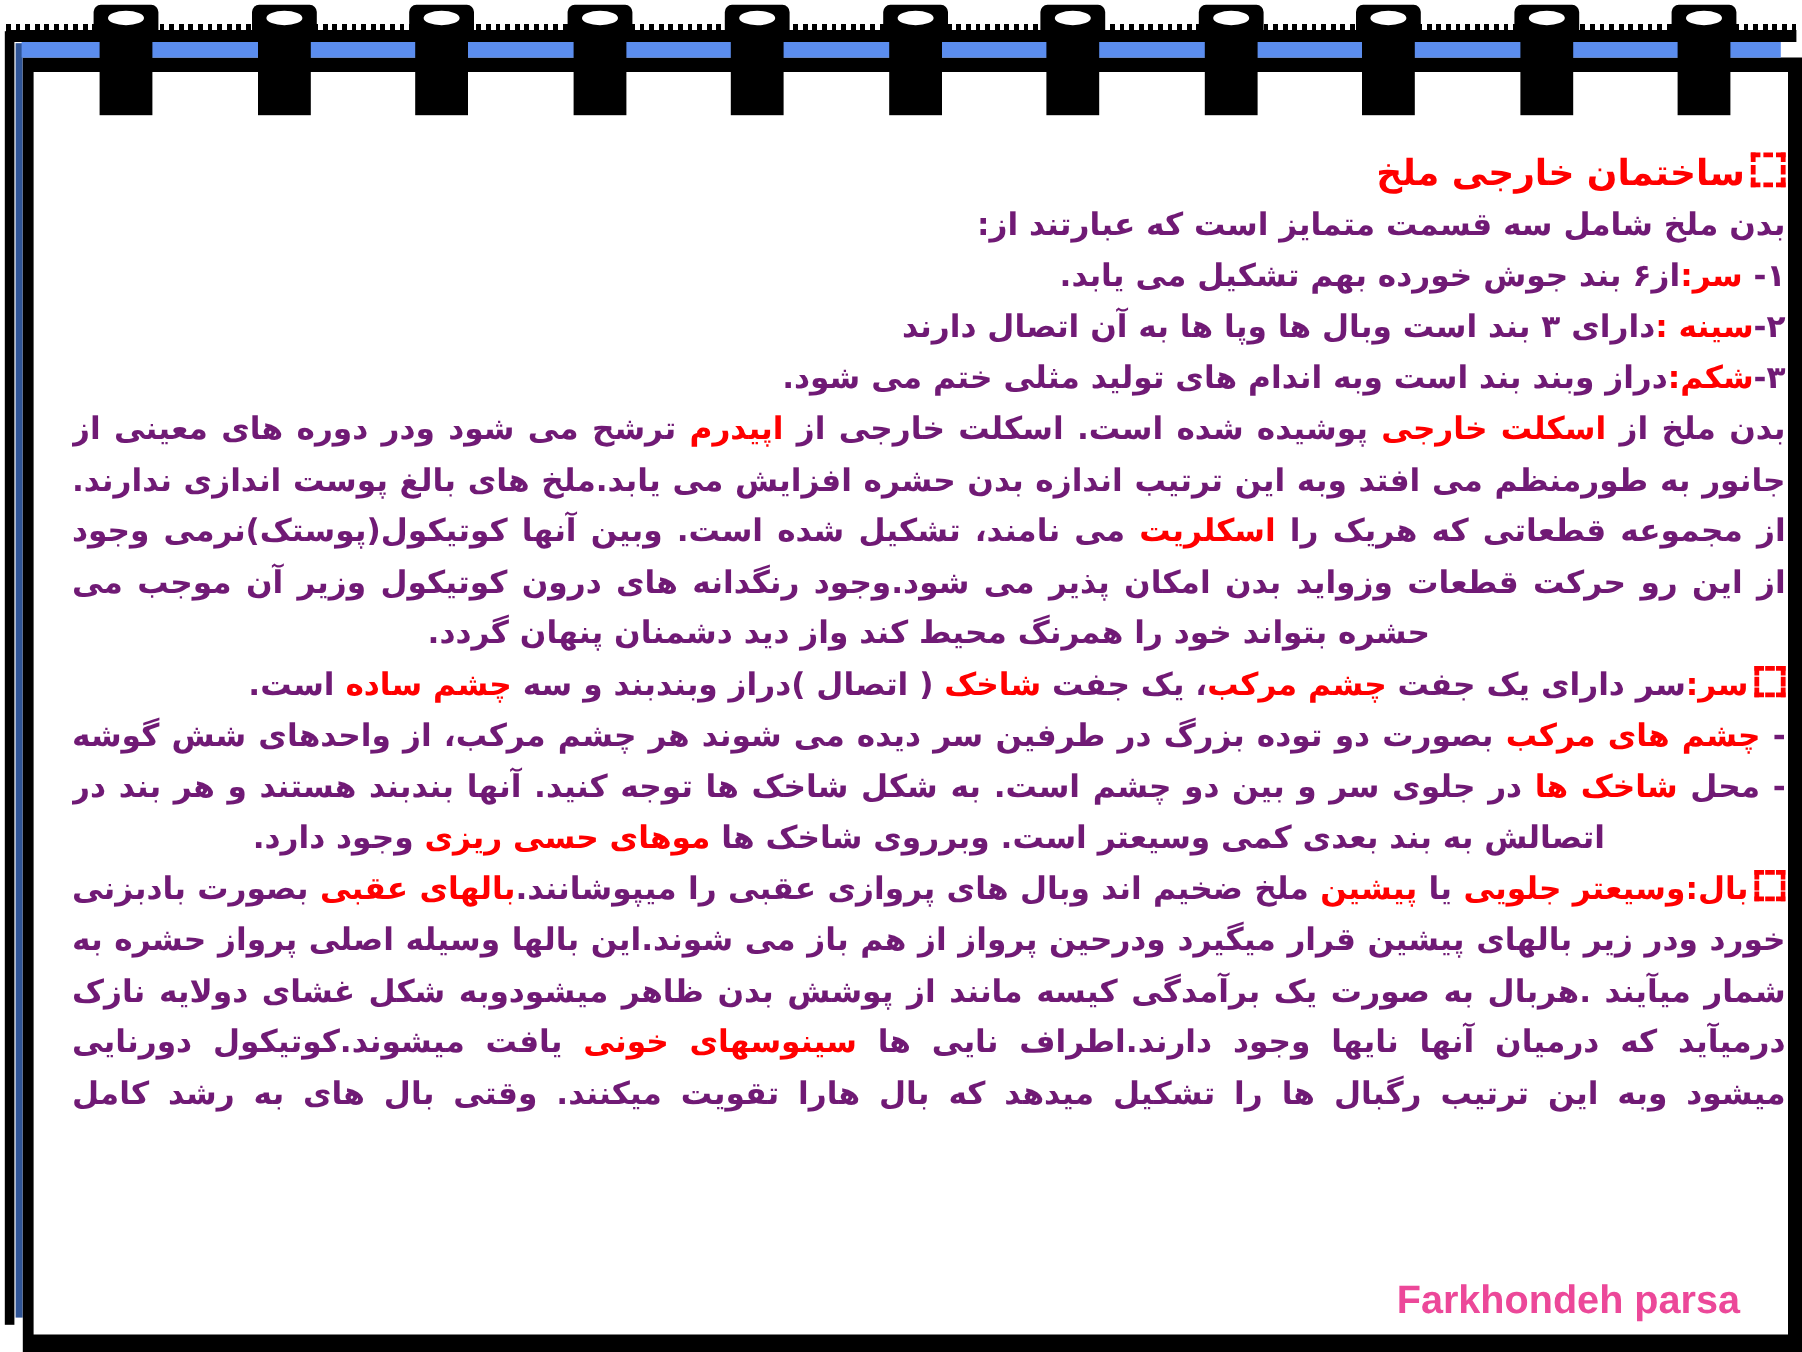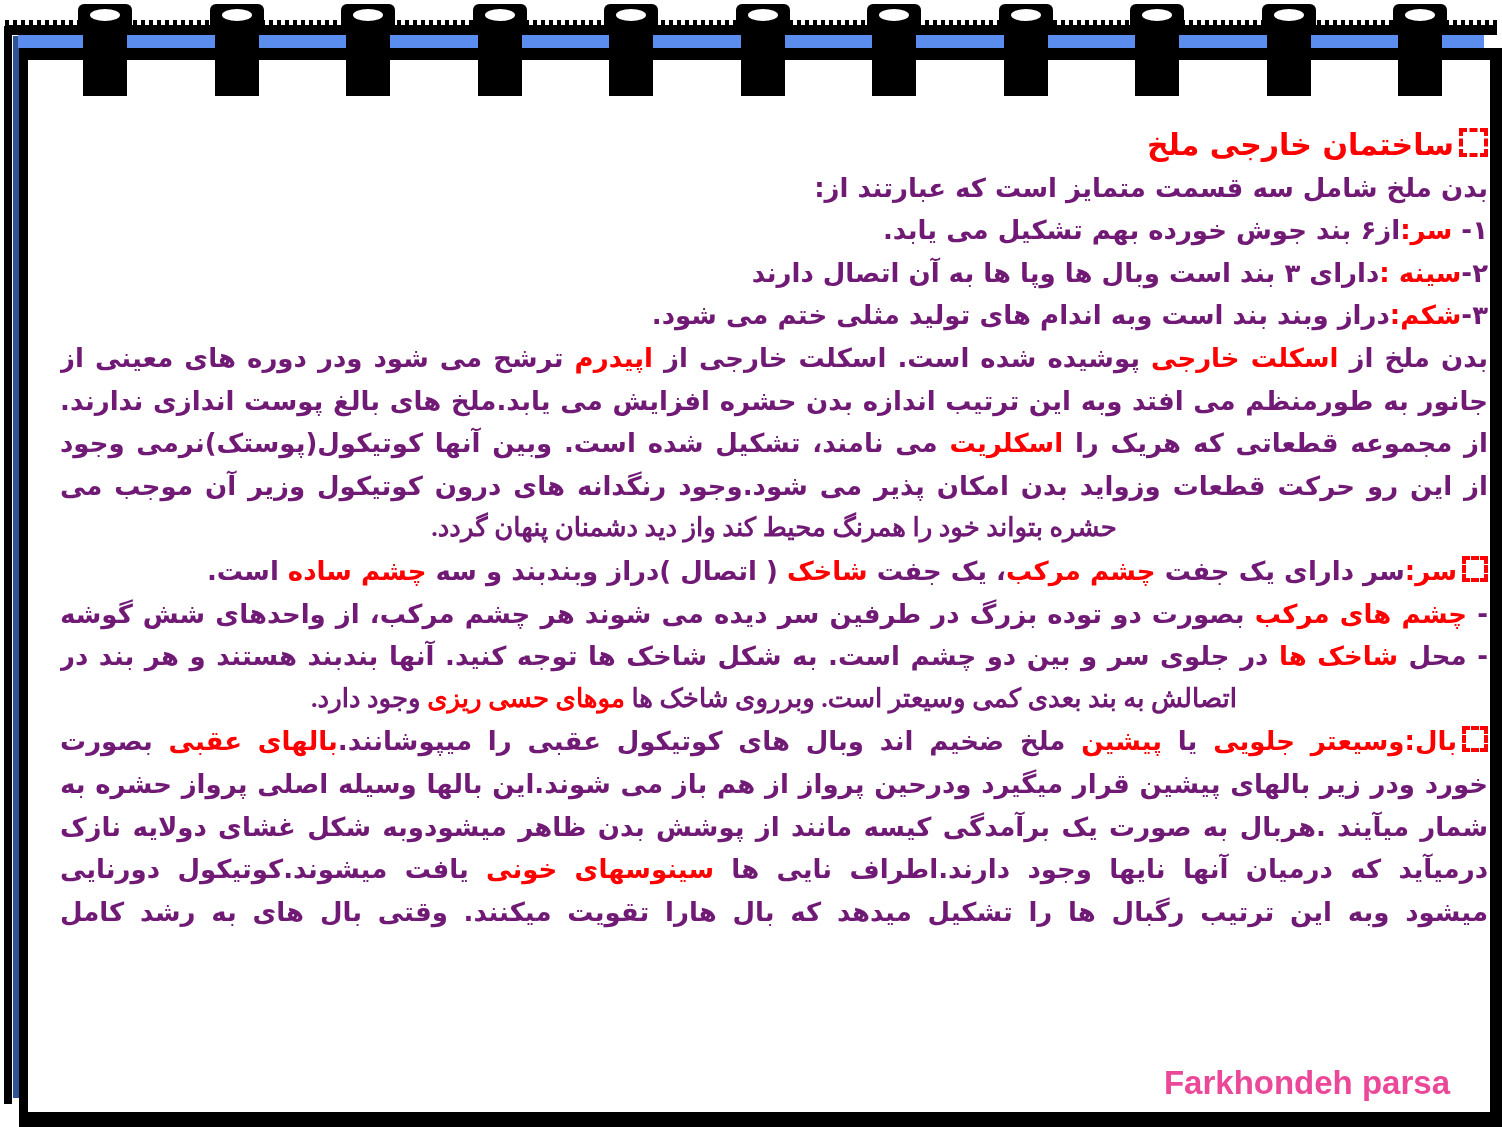--- a/index.html
+++ b/index.html
@@ -21,21 +21,21 @@
   
   .ring{position:absolute;top:4px;width:54px;height:92px;z-index:5;}
   .ring-cap{position:absolute;top:0;left:0;width:54px;height:27px;background:#000;border-radius:6px;}
   .ring-highlight{position:absolute;top:5px;left:12px;width:30px;height:12px;background:#fff;border-radius:50%;}
   .ring-stem{position:absolute;top:24px;left:5px;width:44px;height:68px;background:#000;}
   
   #text-block{position:absolute;left:60px;top:124px;width:1428px;z-index:4;
     direction:rtl;font-weight:bold;color:#000;}
   .text-line{font-size:26px;line-height:42.6px;height:42.6px;white-space:nowrap;}
   .text-line.align-right{}
-  .text-line.align-center{text-align:center;font-family:Liberation Serif, serif;}
+  .text-line.align-center{text-align:center;}
   .text-line.align-justify{text-align:justify;text-align-last:justify;white-space:normal;overflow:hidden;}
   .text-line.style-title{font-size:30px;}
   .seg-red{color:#FF0000;}
   .seg-black{color:#701a75;}
   .bullet-square{display:inline-block;width:18px;height:18px;border:4px dashed #FF0000;
     margin-left:5px;transform:translateY(2px);}
   .style-title .bullet-square{width:21px;height:21px;}
   
   #author{position:absolute;right:52px;top:1064px;z-index:4;font-family:"Liberation Sans",sans-serif;
     font-weight:bold;font-size:33px;color:#ec4899;}
@@ -118,20 +118,20 @@
     <div class="text-line align-right"><span class="seg-black">۳-</span><span class="seg-red">شکم:</span><span class="seg-black">دراز وبند بند است وبه اندام های تولید مثلی ختم می شود.</span></div>
     <div class="text-line align-justify"><span class="seg-black">بدن ملخ از </span><span class="seg-red">اسکلت خارجی </span><span class="seg-black">پوشیده شده است. اسکلت خارجی از </span><span class="seg-red">اپیدرم </span><span class="seg-black">ترشح می شود ودر دوره های معینی از رشد</span></div>
     <div class="text-line align-justify"><span class="seg-black">جانور به طورمنظم می افتد وبه این ترتیب اندازه بدن حشره افزایش می یابد.ملخ های بالغ پوست اندازی ندارند. اسکلت</span></div>
     <div class="text-line align-justify"><span class="seg-black">از مجموعه قطعاتی که هریک را </span><span class="seg-red">اسکلریت </span><span class="seg-black">می نامند، تشکیل شده است. وبین آنها کوتیکول(پوستک)نرمی وجود دارد،</span></div>
     <div class="text-line align-justify"><span class="seg-black">از این رو حرکت قطعات وزواید بدن امکان پذیر می شود.وجود رنگدانه های درون کوتیکول وزیر آن موجب می شود که</span></div>
     <div class="text-line align-center"><span class="seg-black">حشره بتواند خود را همرنگ محیط کند واز دید دشمنان پنهان گردد.</span></div>
     <div class="text-line align-right"><span class="bullet-square"></span><span class="seg-red">سر:</span><span class="seg-black">سر دارای یک جفت </span><span class="seg-red">چشم مرکب</span><span class="seg-black">، یک جفت </span><span class="seg-red">شاخک</span><span class="seg-black"> ( اتصال )دراز وبندبند و سه </span><span class="seg-red">چشم ساده</span><span class="seg-black"> است.</span></div>
     <div class="text-line align-justify"><span class="seg-black">- </span><span class="seg-red">چشم های مرکب </span><span class="seg-black">بصورت دو توده بزرگ در طرفین سر دیده می شوند هر چشم مرکب، از واحدهای شش گوشه ای بنام</span></div>
     <div class="text-line align-justify"><span class="seg-black">- محل </span><span class="seg-red">شاخک ها </span><span class="seg-black">در جلوی سر و بین دو چشم است. به شکل شاخک ها توجه کنید. آنها بندبند هستند و هر بند در محل</span></div>
     <div class="text-line align-center"><span class="seg-black">اتصالش به بند بعدی کمی وسیعتر است. وبرروی شاخک ها </span><span class="seg-red">موهای حسی ریزی </span><span class="seg-black">وجود دارد.</span></div>
-    <div class="text-line align-justify"><span class="bullet-square"></span><span class="seg-red">بال:وسیعتر جلویی </span><span class="seg-black">یا </span><span class="seg-red">پیشین </span><span class="seg-black">ملخ ضخیم اند وبال های کوتیکول عقبی را میپوشانند.</span><span class="seg-red">بالهای عقبی </span><span class="seg-black">بصورت بادبزنی تا</span></div>
+    <div class="text-line align-justify"><span class="bullet-square"></span><span class="seg-red">بال:وسیعتر جلویی </span><span class="seg-black">یا </span><span class="seg-red">پیشین </span><span class="seg-black">ملخ ضخیم اند وبال های پروازی عقبی را میپوشانند.</span><span class="seg-red">بالهای عقبی </span><span class="seg-black">بصورت بادبزنی تا</span></div>
     <div class="text-line align-justify"><span class="seg-black">خورد ودر زیر بالهای پیشین قرار میگیرد ودرحین پرواز از هم باز می شوند.این بالها وسیله اصلی پرواز حشره به</span></div>
     <div class="text-line align-justify"><span class="seg-black">شمار میآیند .هربال به صورت یک برآمدگی کیسه مانند از پوشش بدن ظاهر میشودوبه شکل غشای دولایه نازک وپهنی</span></div>
     <div class="text-line align-justify"><span class="seg-black">درمیآید که درمیان آنها نایها وجود دارند.اطراف نایی ها </span><span class="seg-red">سینوسهای خونی </span><span class="seg-black">یافت میشوند.کوتیکول دورنایی هاضخیم</span></div>
     <div class="text-line align-justify"><span class="seg-black">میشود وبه این ترتیب رگبال ها را تشکیل میدهد که بال هارا تقویت میکنند. وقتی بال های به رشد کامل رسیدند،سخت</span></div>
   </div>
 
 <div id="author">Farkhondeh parsa</div>
 
 </body></html>

